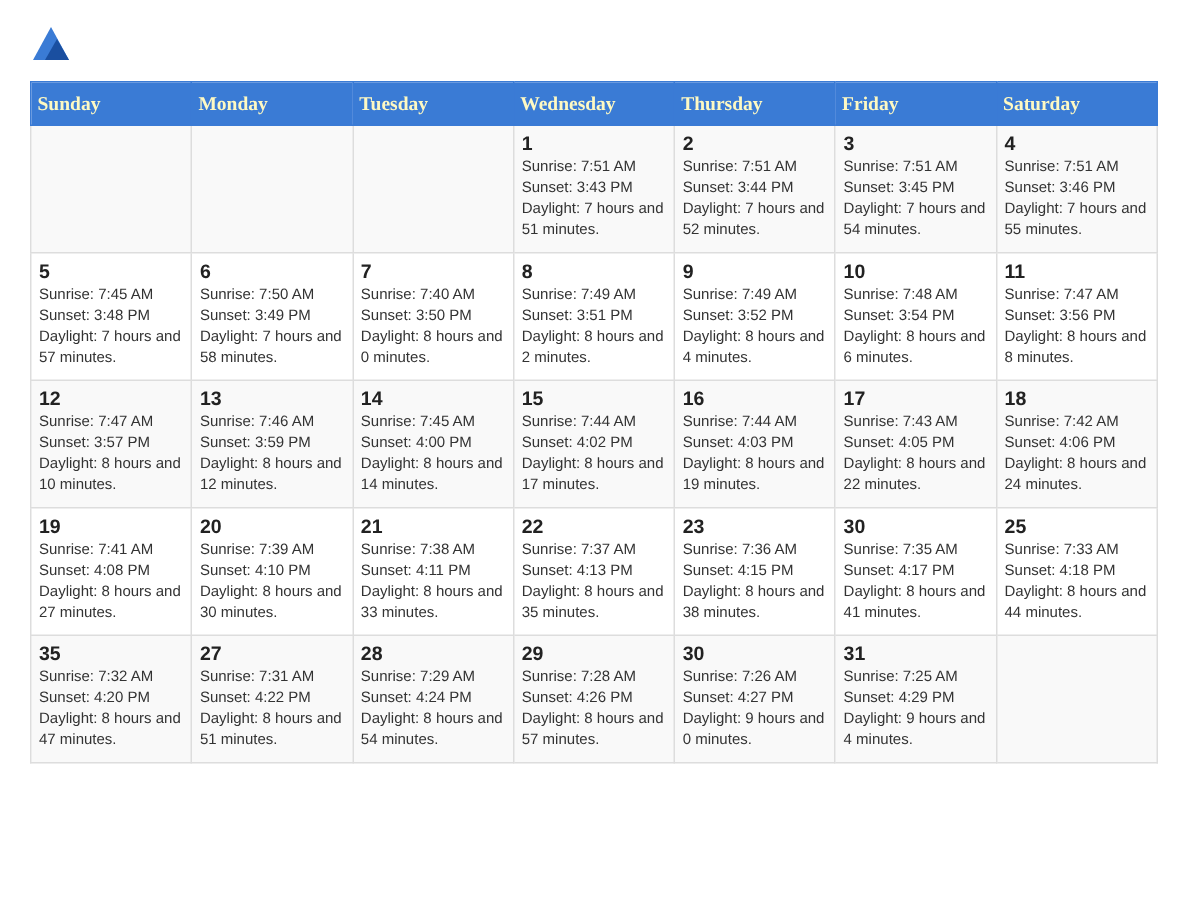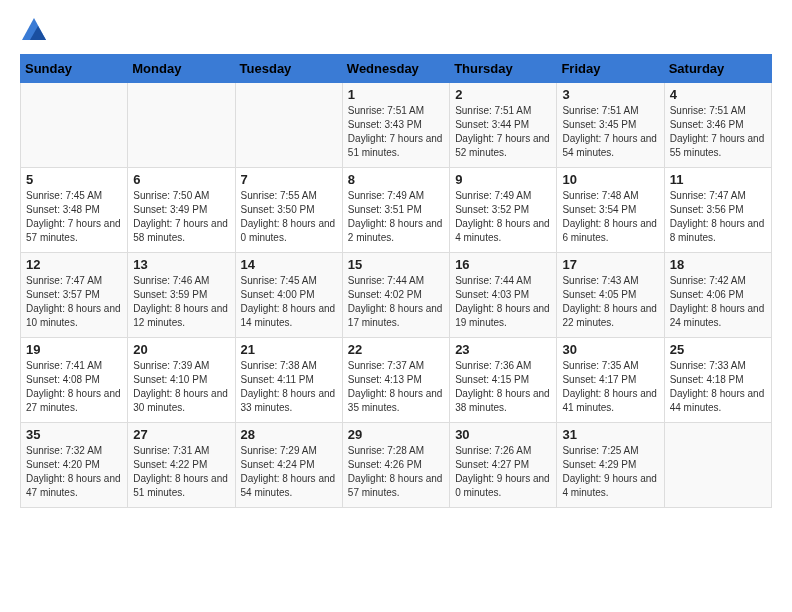--- a/index.html
+++ b/index.html
@@ -52,21 +52,22 @@
       font-size: 14px;
       color: #444;
     }
     table {
       width: 100%;
       border-collapse: collapse;
       table-layout: fixed;
     }
     thead tr {
       background-color: #3a7bd5;
-      color: #000000;
+      color: #fef9c3;
+      font-family: Liberation Serif, serif;
     }
     thead th {
       padding: 6px 4px;
       font-size: 13px;
       font-weight: bold;
       text-align: left;
       border: 1px solid #3a7bd5;
     }
     tbody tr {
       background: #fff;
@@ -165,21 +166,21 @@
 Daylight: 7 hours and 57 minutes.</div>
         </td>
         <td>
           <span class="day-num">6</span>
           <div class="cell-text">Sunrise: 7:50 AM
 Sunset: 3:49 PM
 Daylight: 7 hours and 58 minutes.</div>
         </td>
         <td>
           <span class="day-num">7</span>
-          <div class="cell-text">Sunrise: 7:55 AM
+          <div class="cell-text">Sunrise: 7:40 AM
 Sunset: 3:50 PM
 Daylight: 8 hours and 0 minutes.</div>
         </td>
         <td>
           <span class="day-num">8</span>
           <div class="cell-text">Sunrise: 7:49 AM
 Sunset: 3:51 PM
 Daylight: 8 hours and 2 minutes.</div>
         </td>
         <td>

